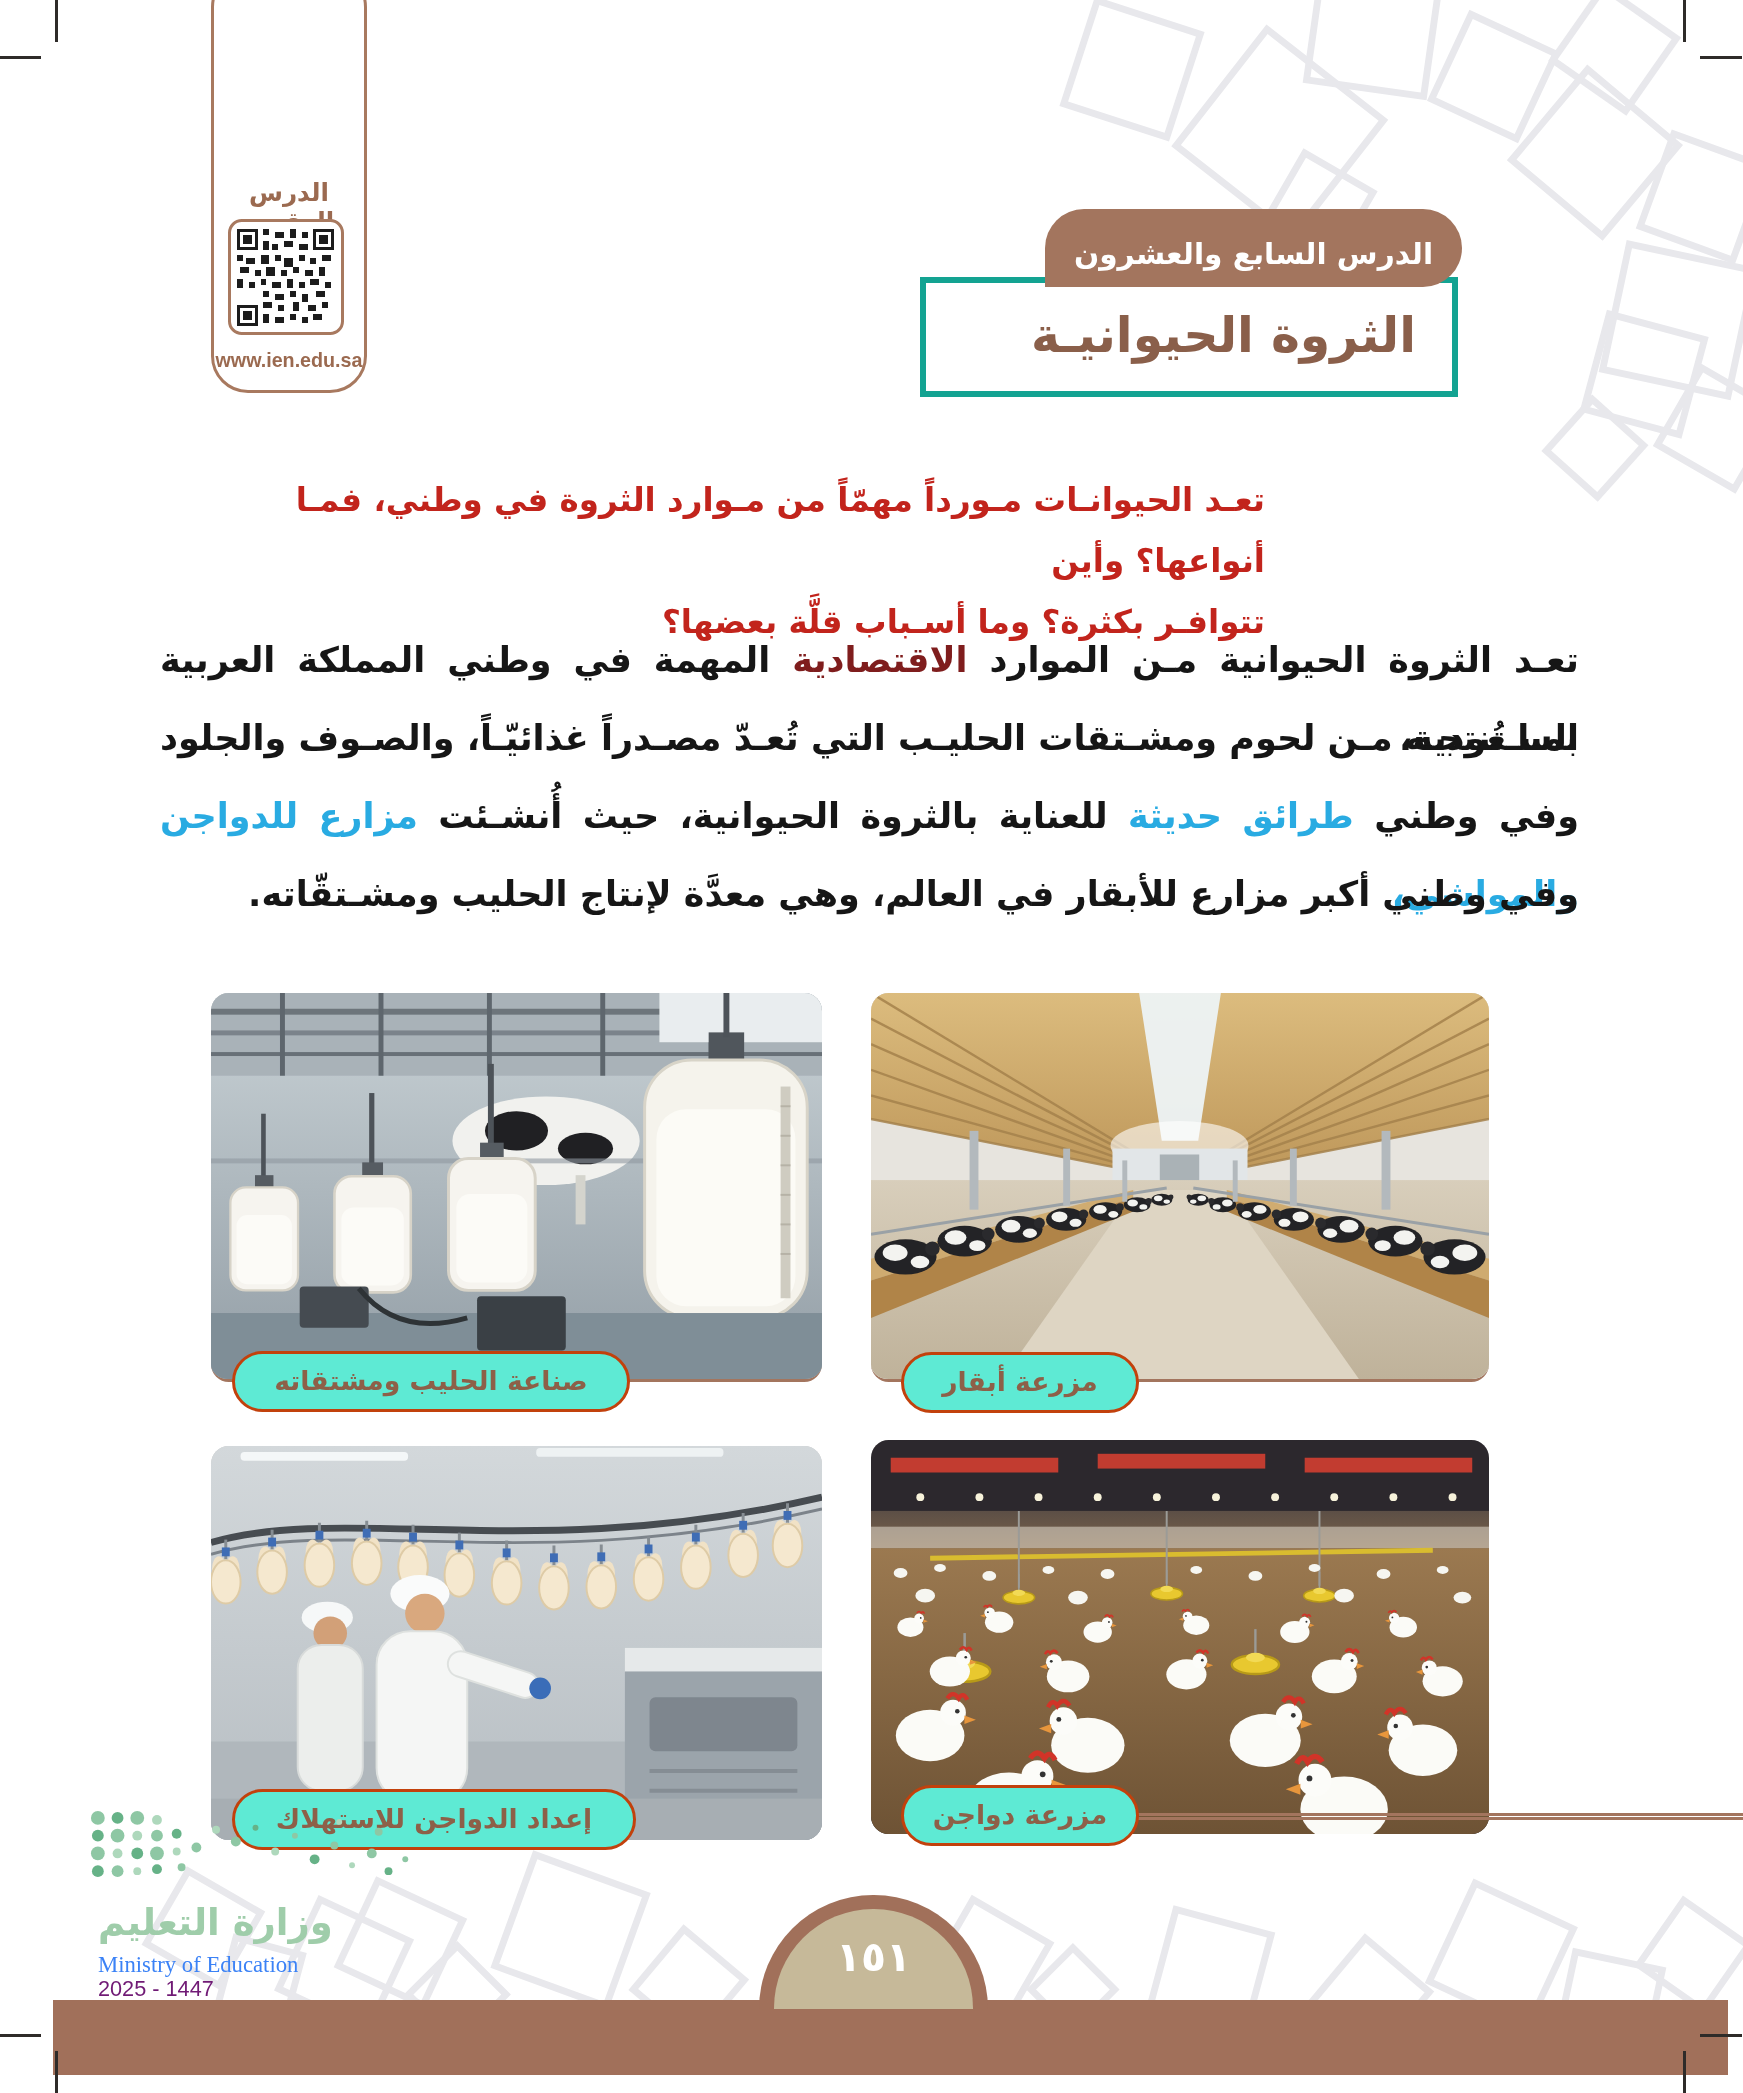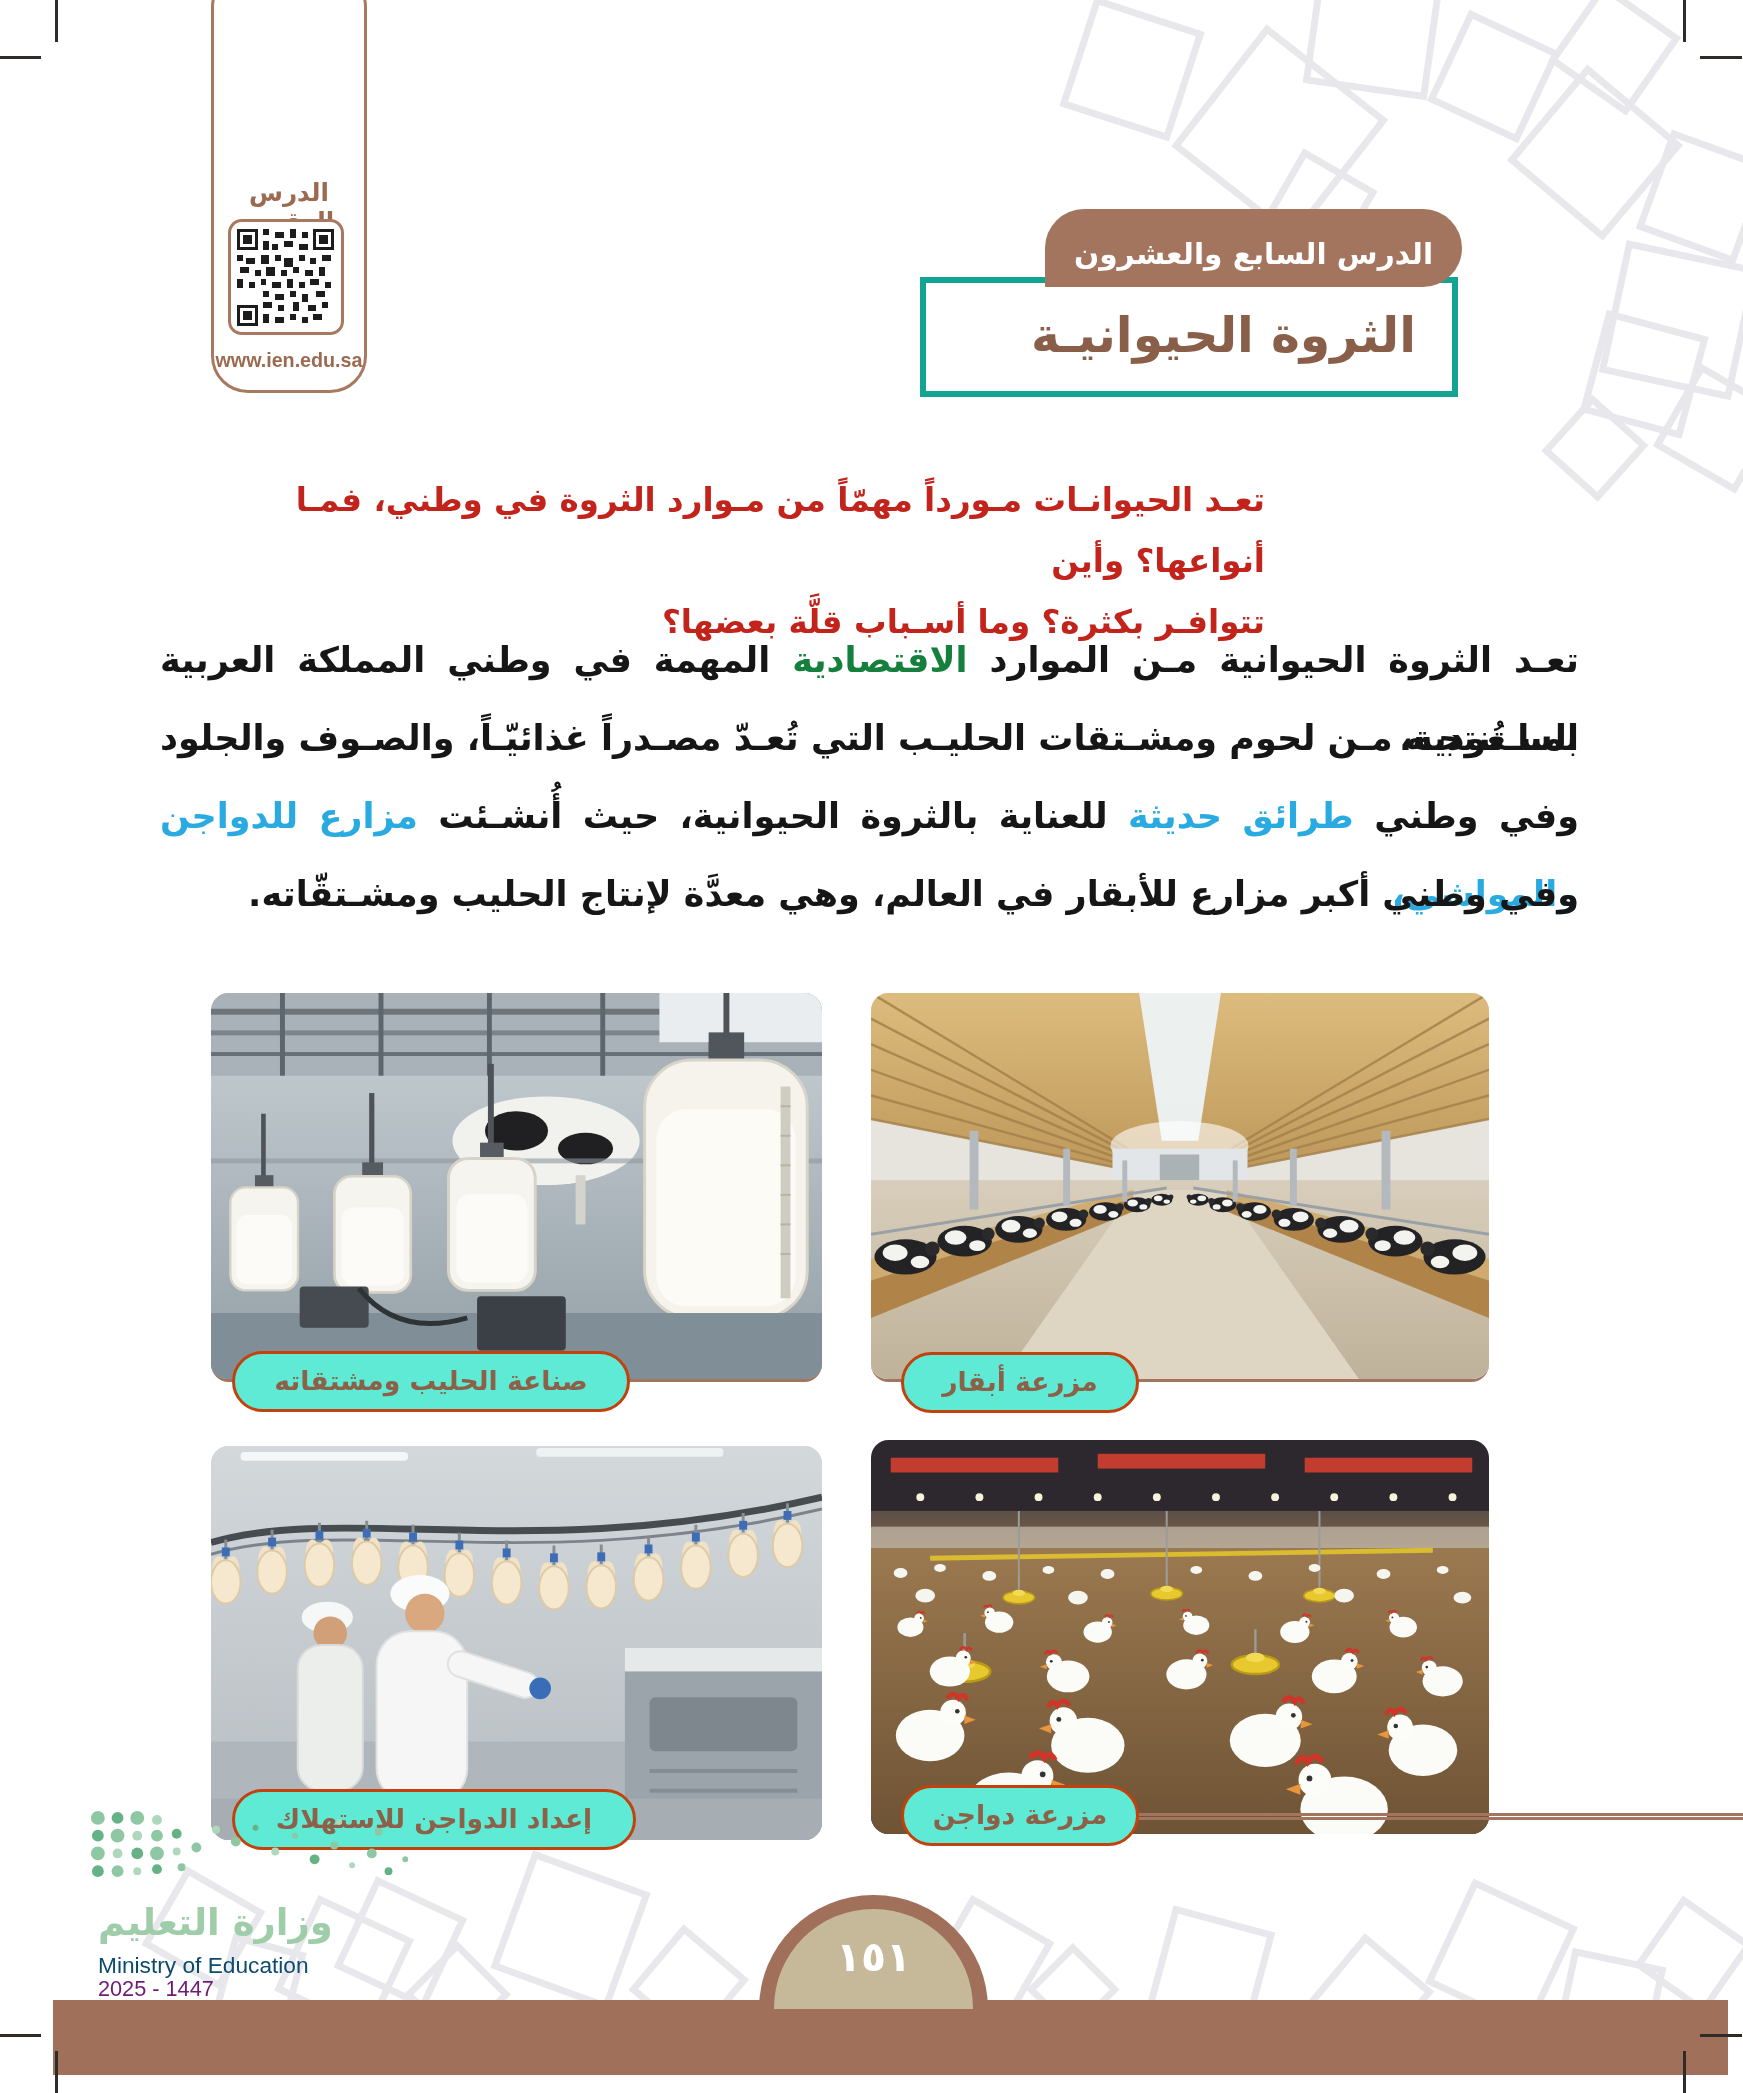--- a/index.html
+++ b/index.html
@@ -55,21 +55,21 @@
   
   .footer-bar{position:absolute;left:54px;top:2000px;width:1675px;height:75px;background:#a1705a;z-index:1;}
   .dome-outer{position:absolute;left:760px;top:1895px;width:229px;height:114px;
               border-radius:114px 114px 0 0;background:#a1705a;z-index:2;}
   .dome-inner{position:absolute;left:775px;top:1909px;width:199px;height:100px;
               border-radius:99px 99px 0 0;background:#c6b999;z-index:3;}
   .page-num{position:absolute;left:775px;top:1933px;width:199px;text-align:center;font-size:41px;
             font-weight:bold;color:#ffffff;z-index:4;}
   .moe{position:absolute;z-index:5;}
   .moe-ar{left:99px;top:1901px;font-size:37px;font-weight:bold;color:#9fcdaa;}
-  .moe-en{left:99px;top:1952px;font-size:22.7px;color:#0c4a6e;font-family:Liberation Sans, sans-serif;direction:ltr;}
+  .moe-en{left:99px;top:1952px;font-size:22.7px;color:#3b82f6;font-family:Liberation Serif, serif;direction:ltr;}
   .moe-year{left:99px;top:1976px;font-size:21.7px;color:#701a75;font-family:"Liberation Sans",sans-serif;direction:ltr;}
 </style>
 </head>
 <body>
 
 <div class="page">
 
   <svg id="decor" width="1744" height="2093" viewBox="0 0 1770 2125">
     <g fill="none" stroke="#e8e8ec" stroke-width="7">
       <rect x="1095" y="15" width="110" height="110" transform="rotate(18 1150 70)"></rect>
@@ -186,21 +186,21 @@
     
     
   </div>
 
   <div class="question">
     <div>تعـد الحيوانـات مـورداً مهمّاً من مـوارد الثروة في وطني، فمـا أنواعها؟ وأين</div>
     <div>تتوافـر بكثرة؟ وما أسـباب قلَّة بعضها؟</div>
   </div>
 
   <div class="bodytxt">
-    <div class="bline"><span>تعـد الثروة الحيوانية مـن الموارد </span><span style="color: #15803d;">الاقتصادية</span><span> المهمة في وطني المملكة العربية السـعودية،</span></div>
+    <div class="bline"><span>تعـد الثروة الحيوانية مـن الموارد </span><span style="color: #7f1d1d;">الاقتصادية</span><span> المهمة في وطني المملكة العربية السـعودية،</span></div>
     <div class="bline"><span>بمـا تُنتجـه مـن لحوم ومشـتقات الحليـب التي تُعـدّ مصـدراً غذائيّـاً، والصـوف والجلود</span></div>
     <div class="bline"><span>وفي وطني </span><span style="color: rgb(41, 171, 226);">طرائق حديثة</span><span> للعناية بالثروة الحيوانية، حيث أُنشـئت </span><span style="color: rgb(41, 171, 226);">مزارع للدواجن والمواشي،</span></div>
     <div class="bline last"><span>وفي وطني أكبر مزارع للأبقار في العالم، وهي معدَّة لإنتاج الحليب ومشـتقّاته.</span></div>
   </div>
 
   <div class="fig fig-tl">
     <svg viewBox="0 0 620 392" preserveAspectRatio="none">
       <defs>
         <linearGradient id="mbg" x1="0" y1="0" x2="0" y2="1">
           <stop offset="0" stop-color="#c9d2d6"></stop>

